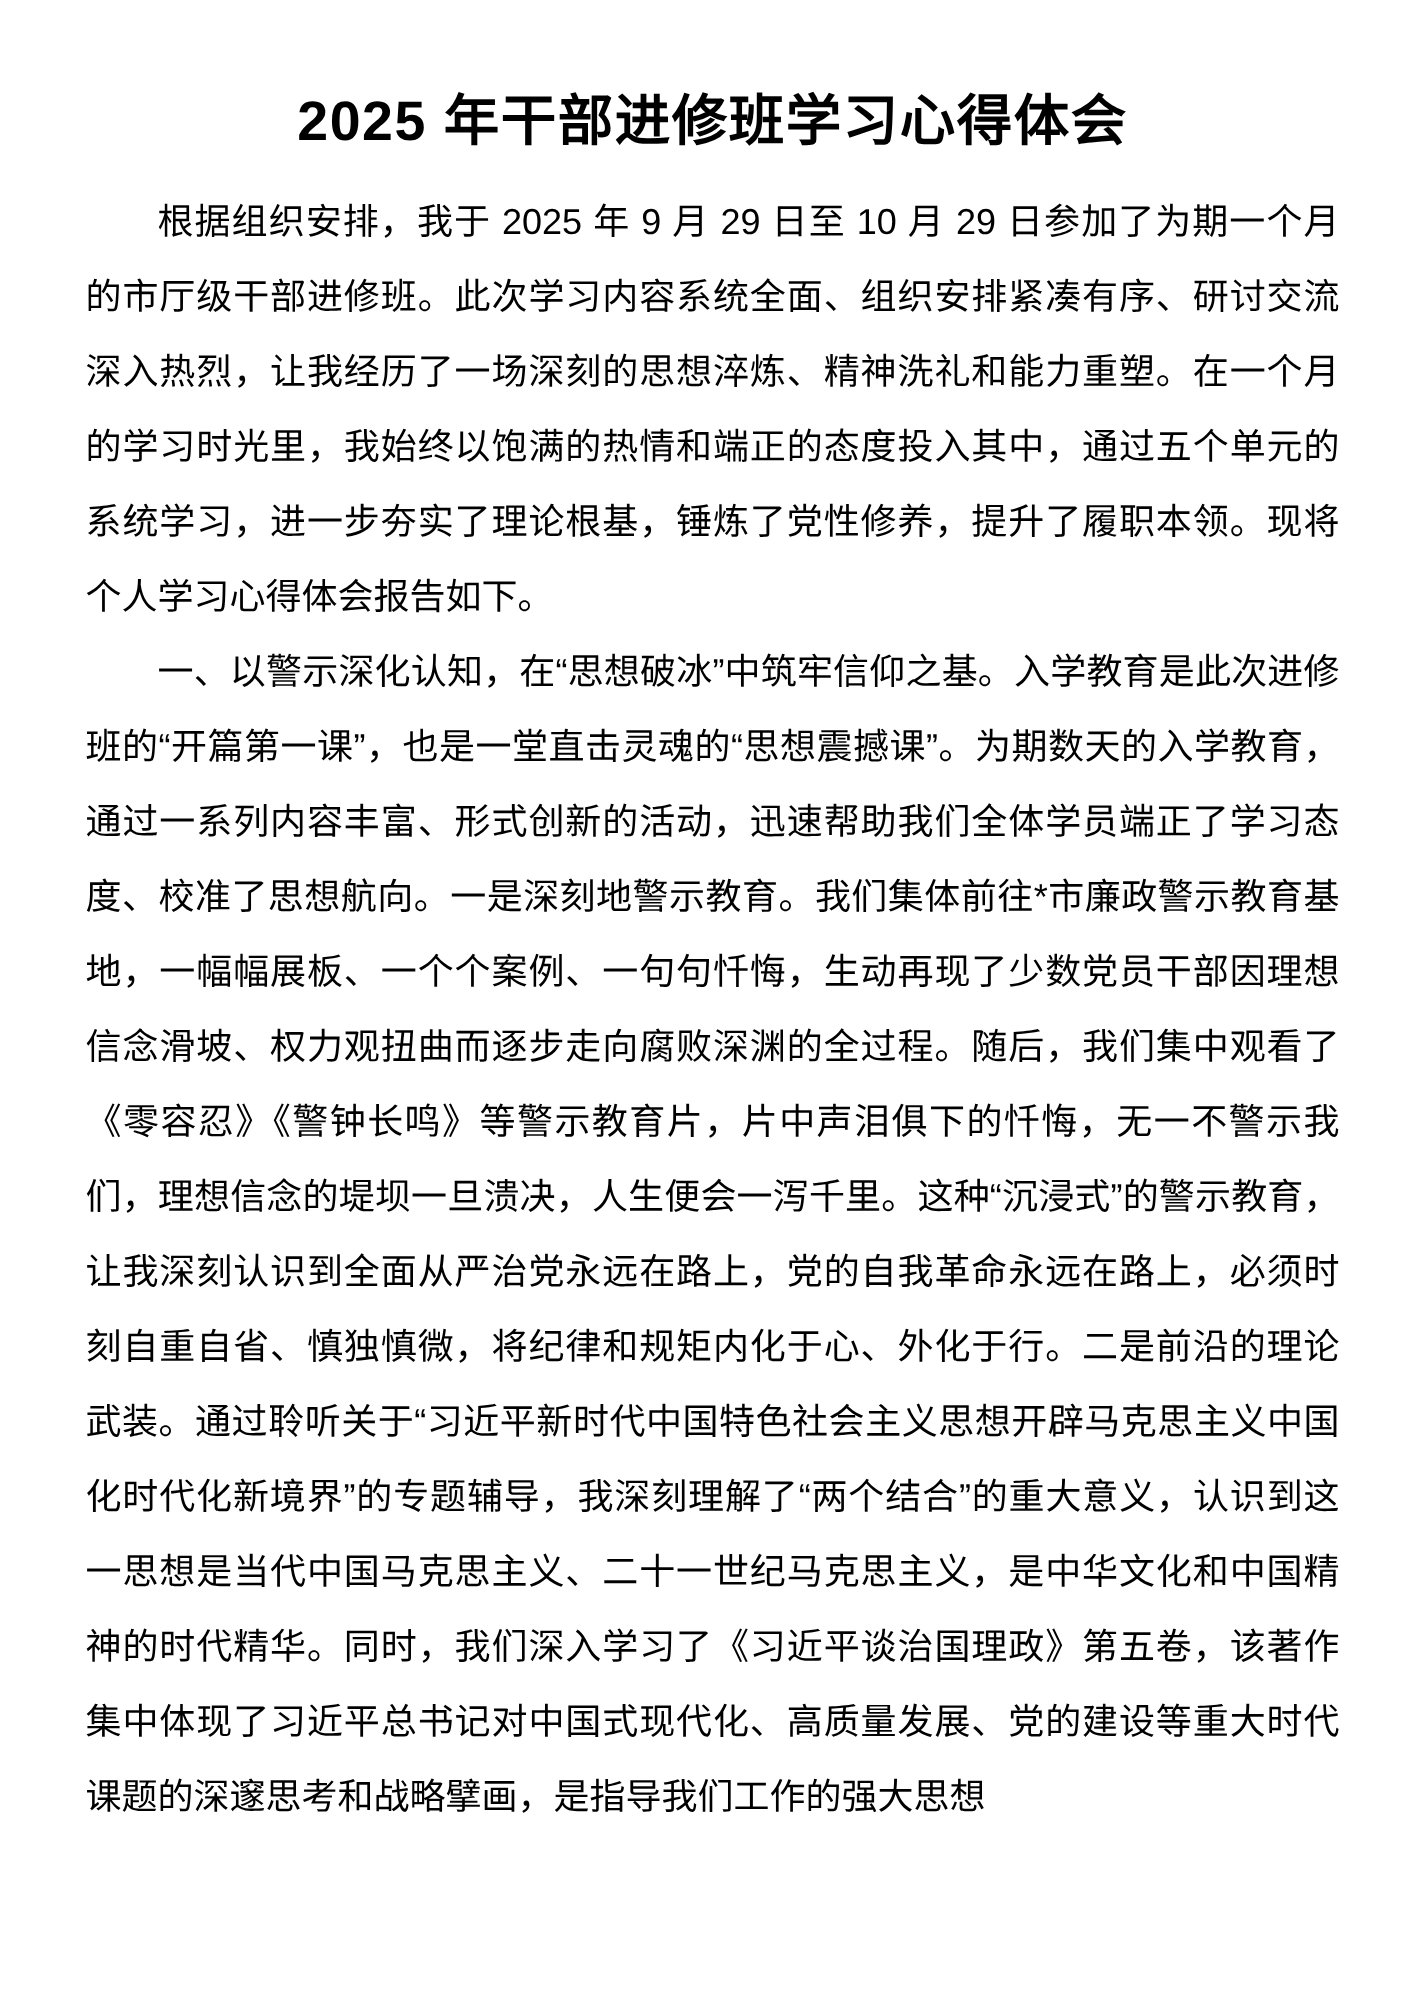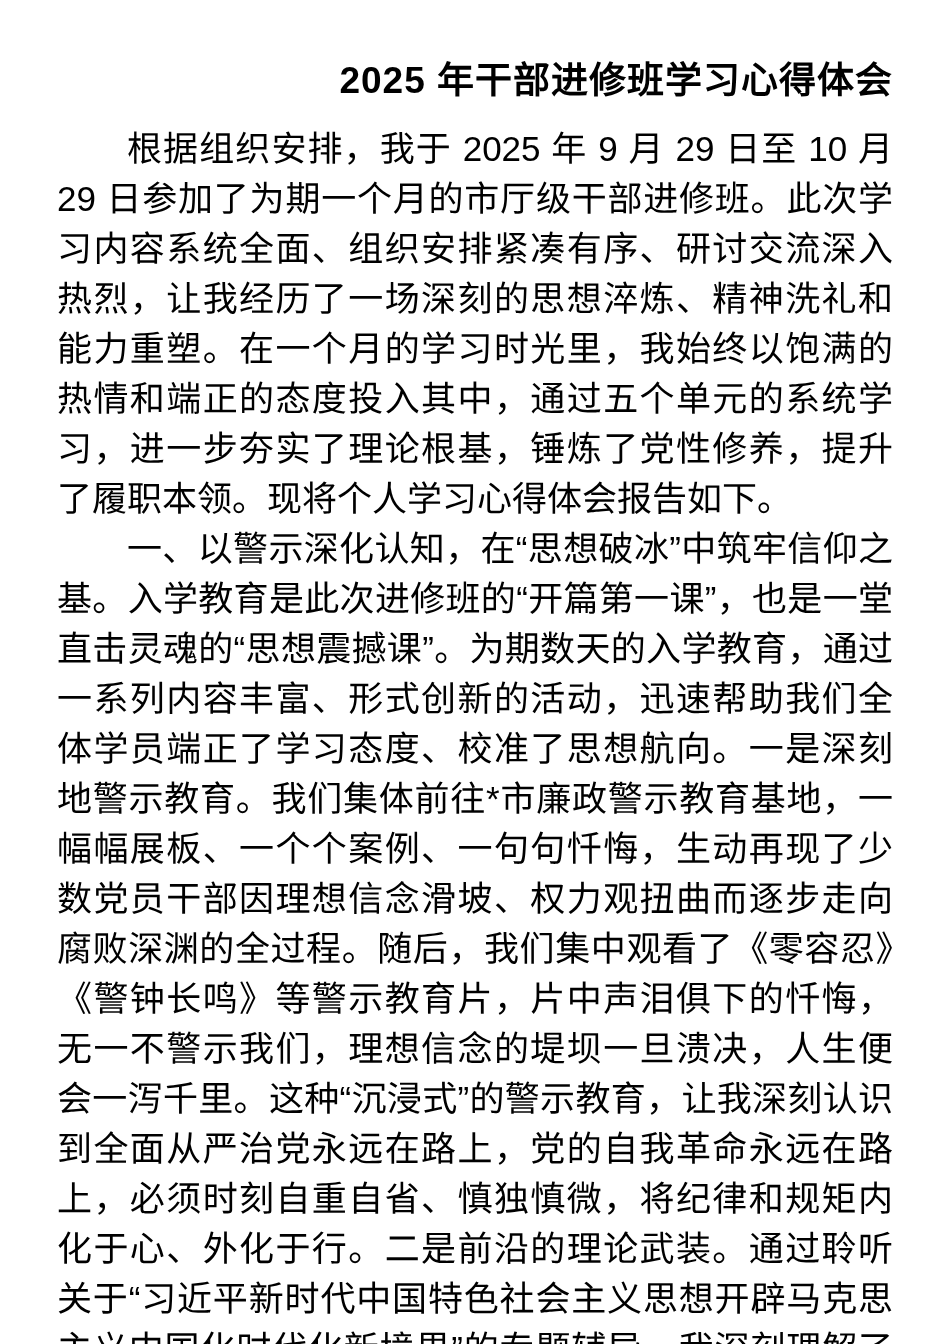--- a/index.html
+++ b/index.html
@@ -17,27 +17,27 @@
     color: #000000;
     padding: 52px 57px 0 57px;
     font-family: "Liberation Sans", sans-serif;
     overflow: hidden;
   }
   .doc-title {
     margin: 0 0 14px 0;
     font-size: 37px;
     line-height: 58px;
     font-weight: 700;
-    text-align: right;
+    text-align: center;
     letter-spacing: 1px;
     white-space: nowrap;
   }
   .doc-para {
     margin: 0;
-    font-size: 35px;
+    font-size: 24px;
     line-height: 50px;
     font-weight: 400;
     text-align: justify;
     text-indent: 2em;
     word-break: break-all;
     overflow-wrap: break-word;
   }
 </style>
 </head>
 <body>

